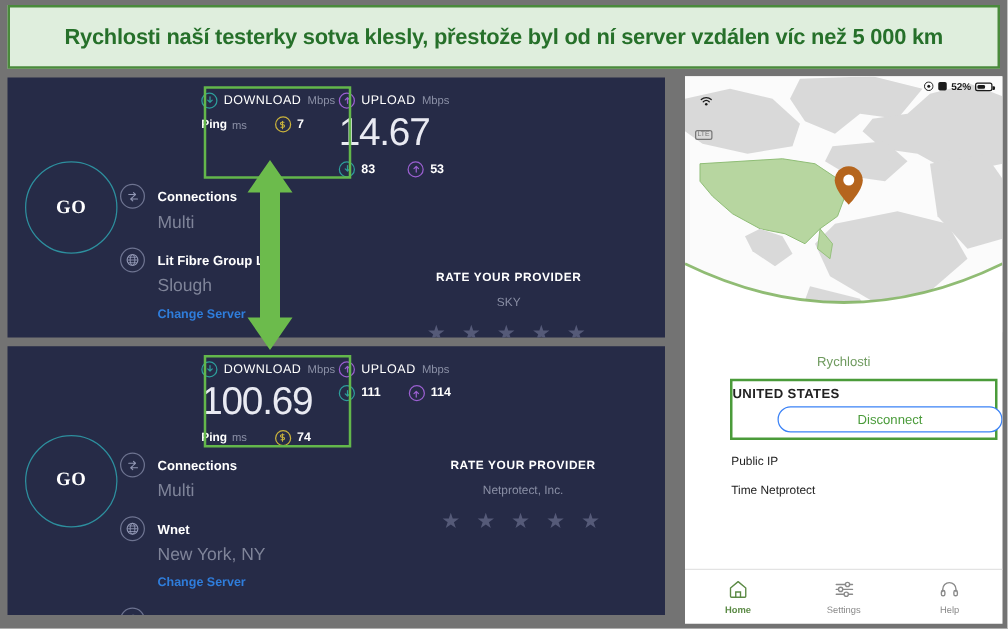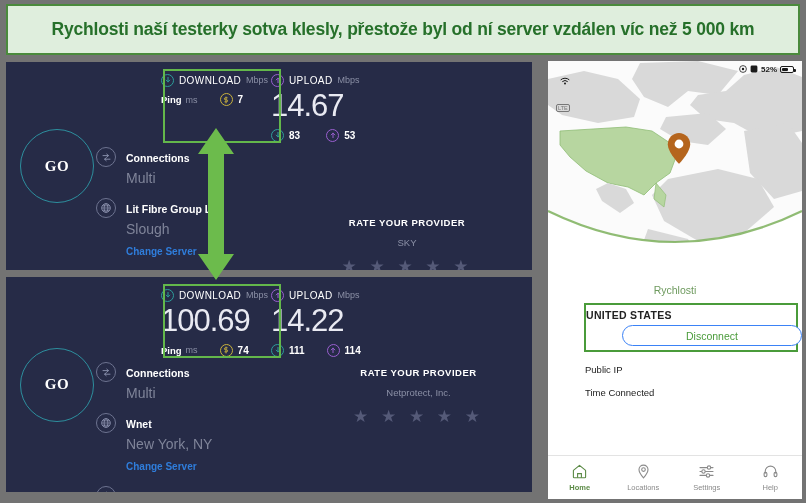--- a/index.html
+++ b/index.html
@@ -335,21 +335,20 @@
         <div class="res-cell">
           <div class="res-head">
             <span class="res-ico ico-ul">
               <svg width="8" height="8" viewBox="0 0 8 8">
                   <path d="M4 6.6V2.2M2.2 3.9L4 2.1l1.8 1.8" stroke="#9a5fd0" stroke-width="1" fill="none" stroke-linecap="round" stroke-linejoin="round"></path>
                 </svg>
             </span>
             <span class="res-label">UPLOAD</span>
             <span class="res-unit">Mbps</span>
           </div>
-          <div class="res-value">14.22</div>
           <div class="res-foot" style="gap:22px;">
             <span class="res-stat">
               <span class="res-ico ico-dl">
                 <svg width="8" height="8" viewBox="0 0 8 8">
                     <path d="M4 1.4v4.4M2.2 4.1L4 5.9l1.8-1.8" stroke="#2d9e9b" stroke-width="1" fill="none" stroke-linecap="round" stroke-linejoin="round"></path>
                   </svg>
               </span>
               <span class="res-stat-val">111</span>
             </span>
             <span class="res-stat">
@@ -451,40 +450,31 @@
     </div>
 
     <div class="conn-status">Rychlosti</div>
 
     <div class="us-box">
       <div class="us-name">UNITED STATES</div>
       <div class="disconnect-btn">Disconnect</div>
     </div>
 
     <div class="info-line" id="pub-ip">Public IP</div>
-    <div class="info-line" id="time-conn">Time Connected</div>
+    <div class="info-line" id="time-conn">Time Netprotect</div>
 
     <div class="tabbar">
       <div class="tab active">
         <span>
           <svg width="17" height="17" viewBox="0 0 17 17">
               <path d="M2.4 7.4L8.5 2.3l6.1 5.1V14a0.8 0.8 0 01-0.8 0.8H3.2A0.8 0.8 0 012.4 14z" stroke="#5b8a45" stroke-width="1.1" fill="none" stroke-linejoin="round"></path>
               <path d="M6.6 14.8v-4.2h3.8v4.2" stroke="#5b8a45" stroke-width="1.1" fill="none"></path>
             </svg>
         </span>
         <span class="tab-label">Home</span>
-      </div>
-      <div class="tab">
-        <span>
-          <svg width="17" height="17" viewBox="0 0 17 17">
-              <path d="M8.5 2.1c-2.5 0-4.5 2-4.5 4.5 0 3.4 4.5 8.3 4.5 8.3s4.5-4.9 4.5-8.3c0-2.5-2-4.5-4.5-4.5z" stroke="#8a8a8a" stroke-width="1.1" fill="none"></path>
-              <circle cx="8.5" cy="6.6" r="1.8" stroke="#8a8a8a" stroke-width="1.1" fill="none"></circle>
-            </svg>
-        </span>
-        <span class="tab-label">Locations</span>
       </div>
       <div class="tab">
         <span>
           <svg width="17" height="17" viewBox="0 0 17 17">
               <path d="M2 4.6h13M2 8.5h13M2 12.4h13" stroke="#8a8a8a" stroke-width="1.1" stroke-linecap="round"></path>
               <circle cx="11" cy="4.6" r="1.7" fill="#fff" stroke="#8a8a8a" stroke-width="1.1"></circle>
               <circle cx="5.5" cy="8.5" r="1.7" fill="#fff" stroke="#8a8a8a" stroke-width="1.1"></circle>
               <circle cx="10" cy="12.4" r="1.7" fill="#fff" stroke="#8a8a8a" stroke-width="1.1"></circle>
             </svg>
         </span>

